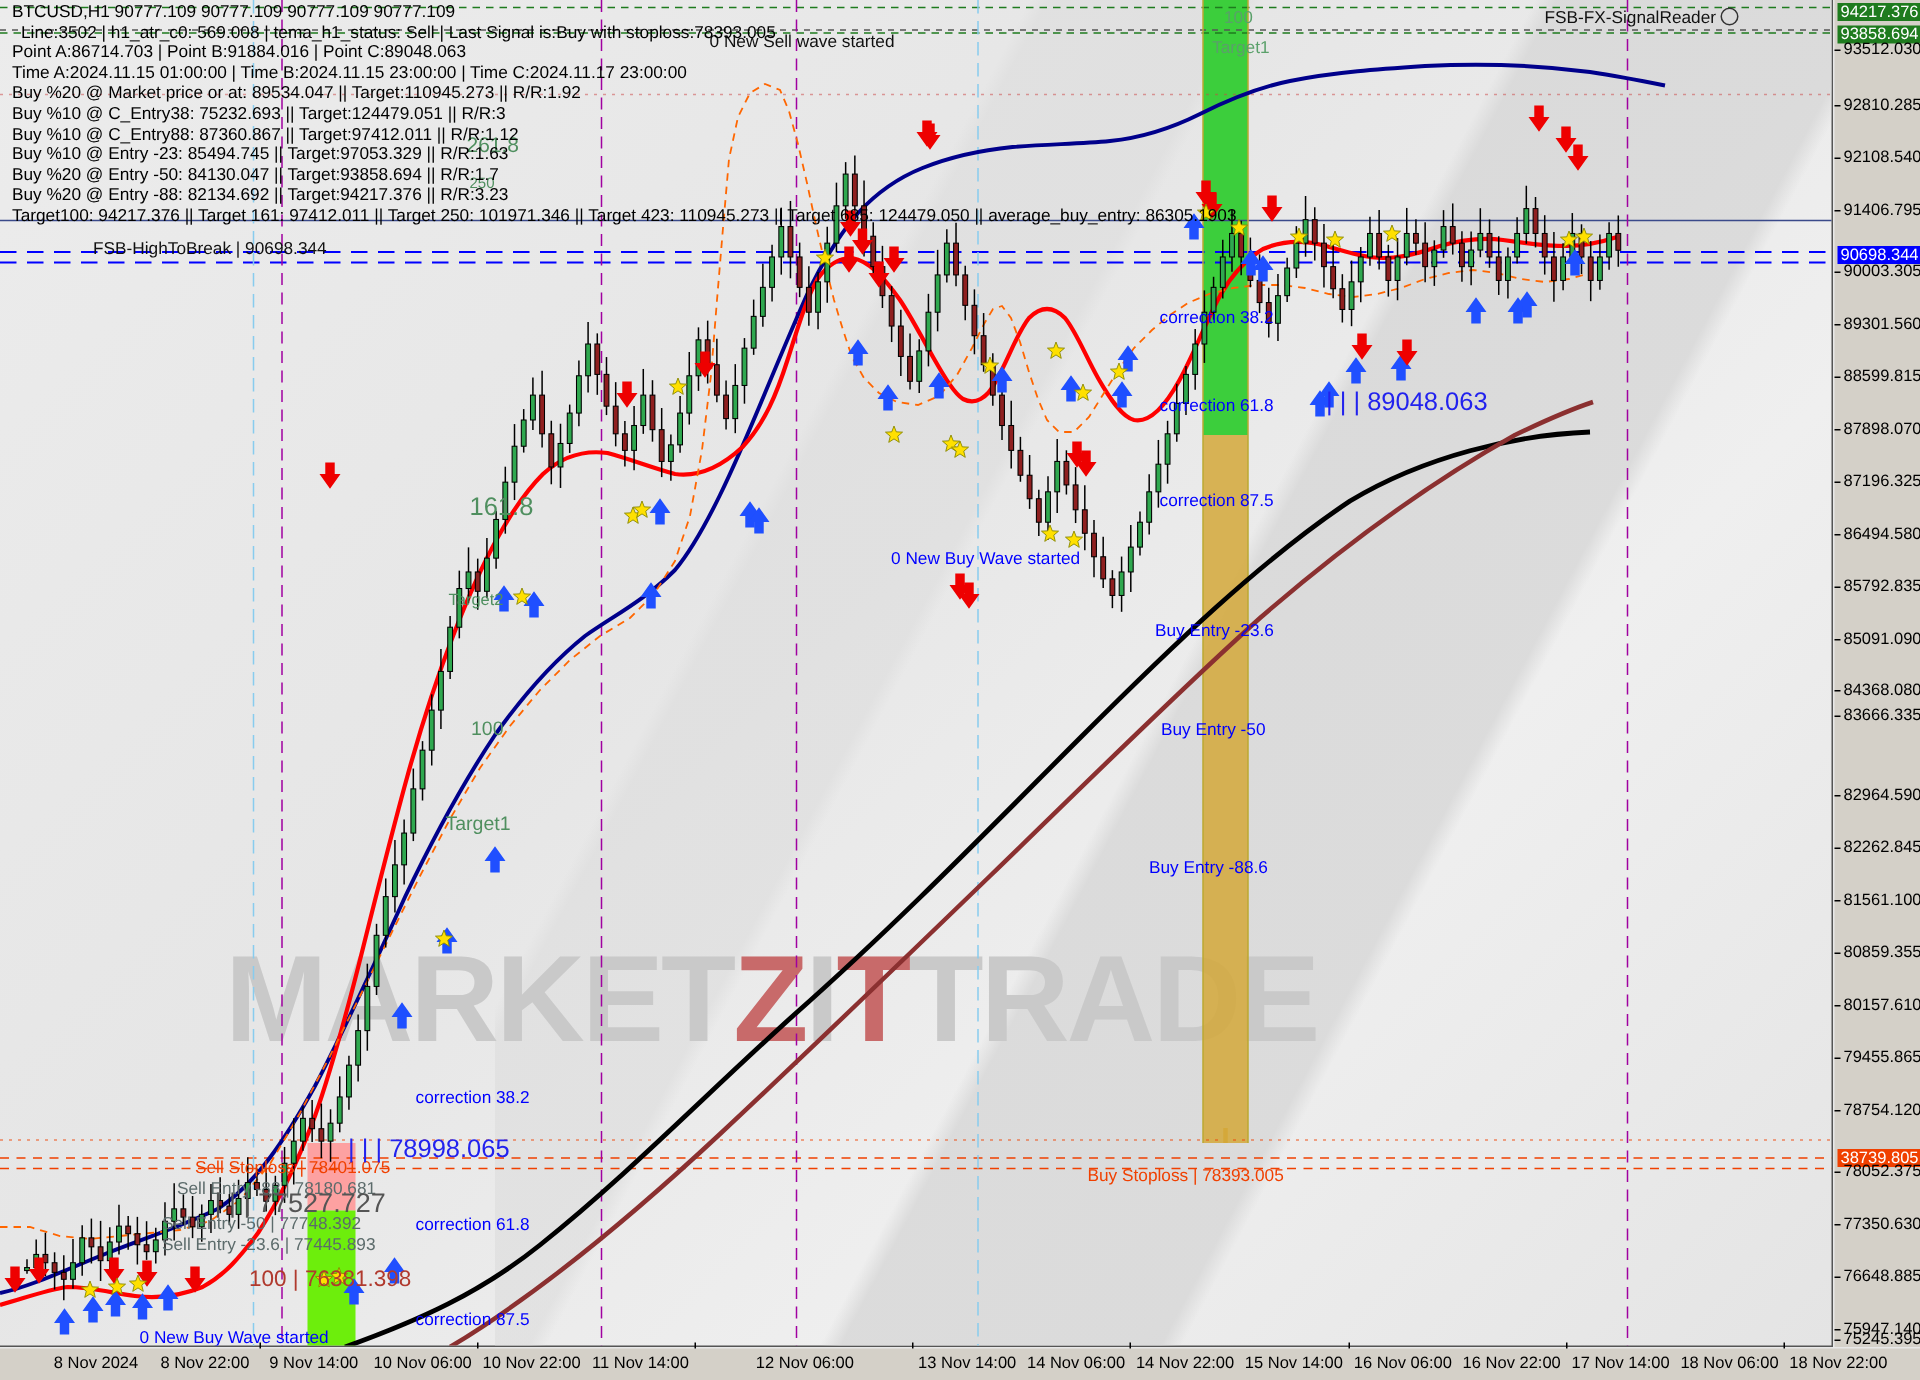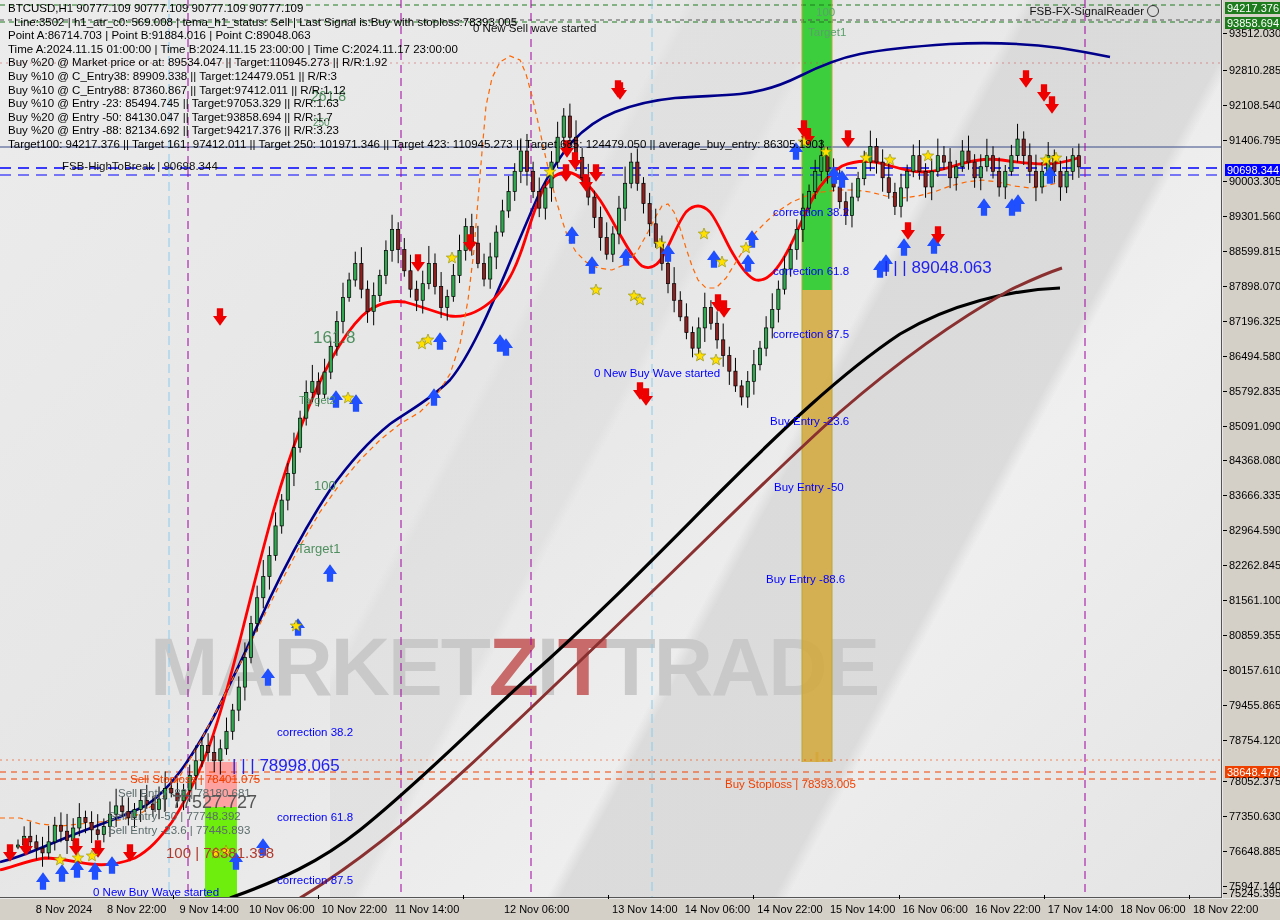--- a/index.html
+++ b/index.html
@@ -689,21 +689,21 @@
 
       </g>
     </svg>
 
     <div id="info">
       <div>BTCUSD,H1  90777.109 90777.109 90777.109 90777.109</div>
       <div class="ind">Line:3502 | h1_atr_c0: 569.008 | tema_h1_status: Sell | Last Signal is:Buy with stoploss:78393.005</div>
       <div>Point A:86714.703 |  Point B:91884.016 |  Point C:89048.063</div>
       <div>Time A:2024.11.15 01:00:00 |  Time B:2024.11.15 23:00:00 |  Time C:2024.11.17 23:00:00</div>
       <div>Buy %20 @ Market price or at: 89534.047 || Target:110945.273 || R/R:1.92</div>
-      <div>Buy %10 @ C_Entry38: 89909.338 || Target:124479.051 || R/R:3</div>
+      <div>Buy %10 @ C_Entry38: 75232.693 || Target:124479.051 || R/R:3</div>
       <div>Buy %10 @ C_Entry88: 87360.867 || Target:97412.011 || R/R:1.12</div>
       <div>Buy %10 @ Entry -23: 85494.745 || Target:97053.329 || R/R:1.63</div>
       <div>Buy %20 @ Entry -50: 84130.047 || Target:93858.694 || R/R:1.7</div>
       <div>Buy %20 @ Entry -88: 82134.692 || Target:94217.376 || R/R:3.23</div>
       <div>Target100: 94217.376 || Target 161: 97412.011 || Target 250: 101971.346 || Target 423: 110945.273 || Target 685: 124479.050 || average_buy_entry: 86305.1903</div>
     </div>
 
     <div class="ann black" style="left:62px; top:160px;">FSB-HighToBreak | 90698.344</div>
 
     <div id="indname">
@@ -740,35 +740,35 @@
         <div class="ann" style="left: 232px; top: 756px; font-size: 17px; color: rgb(34, 34, 238);">| | | 78998.065</div>
         <div class="ann" style="left: 143px; top: 792px; font-size: 18px; color: rgb(85, 85, 85);">| | | 77527.727</div>
         <div class="ann" style="left: 166px; top: 844px; font-size: 15px; color: rgb(176, 58, 46);">100 | 76381.398</div>
       </div>
   </div>
 
   <div id="yaxis">
       <div class="ylab green" style="top: 2px;">94217.376</div>
       <div class="ylab green" style="top: 17px;">93858.694</div>
       <div class="ylab blue" style="top: 164px;">90698.344</div>
-      <div class="ylab orange" style="top: 766px;">38648.478</div>
+      <div class="ylab orange" style="top: 766px;">38739.805</div>
       <div class="ytick" style="top: 27px;">93512.030<span class="dash"></span></div>
       <div class="ytick" style="top: 64px;">92810.285<span class="dash"></span></div>
       <div class="ytick" style="top: 99px;">92108.540<span class="dash"></span></div>
       <div class="ytick" style="top: 134px;">91406.795<span class="dash"></span></div>
       <div class="ytick" style="top: 175px;">90003.305<span class="dash"></span></div>
       <div class="ytick" style="top: 210px;">89301.560<span class="dash"></span></div>
       <div class="ytick" style="top: 245px;">88599.815<span class="dash"></span></div>
       <div class="ytick" style="top: 280px;">87898.070<span class="dash"></span></div>
       <div class="ytick" style="top: 315px;">87196.325<span class="dash"></span></div>
       <div class="ytick" style="top: 350px;">86494.580<span class="dash"></span></div>
       <div class="ytick" style="top: 385px;">85792.835<span class="dash"></span></div>
       <div class="ytick" style="top: 420px;">85091.090<span class="dash"></span></div>
       <div class="ytick" style="top: 454px;">84368.080<span class="dash"></span></div>
-      <div class="ytick" style="top: 489px;">83666.335<span class="dash"></span></div>
+      <div class="ytick" style="top: 471px;">83666.335<span class="dash"></span></div>
       <div class="ytick" style="top: 524px;">82964.590<span class="dash"></span></div>
       <div class="ytick" style="top: 559px;">82262.845<span class="dash"></span></div>
       <div class="ytick" style="top: 594px;">81561.100<span class="dash"></span></div>
       <div class="ytick" style="top: 629px;">80859.355<span class="dash"></span></div>
       <div class="ytick" style="top: 664px;">80157.610<span class="dash"></span></div>
       <div class="ytick" style="top: 699px;">79455.865<span class="dash"></span></div>
       <div class="ytick" style="top: 734px;">78754.120<span class="dash"></span></div>
       <div class="ytick" style="top: 775px;">78052.375<span class="dash"></span></div>
       <div class="ytick" style="top: 810px;">77350.630<span class="dash"></span></div>
       <div class="ytick" style="top: 845px;">76648.885<span class="dash"></span></div>

